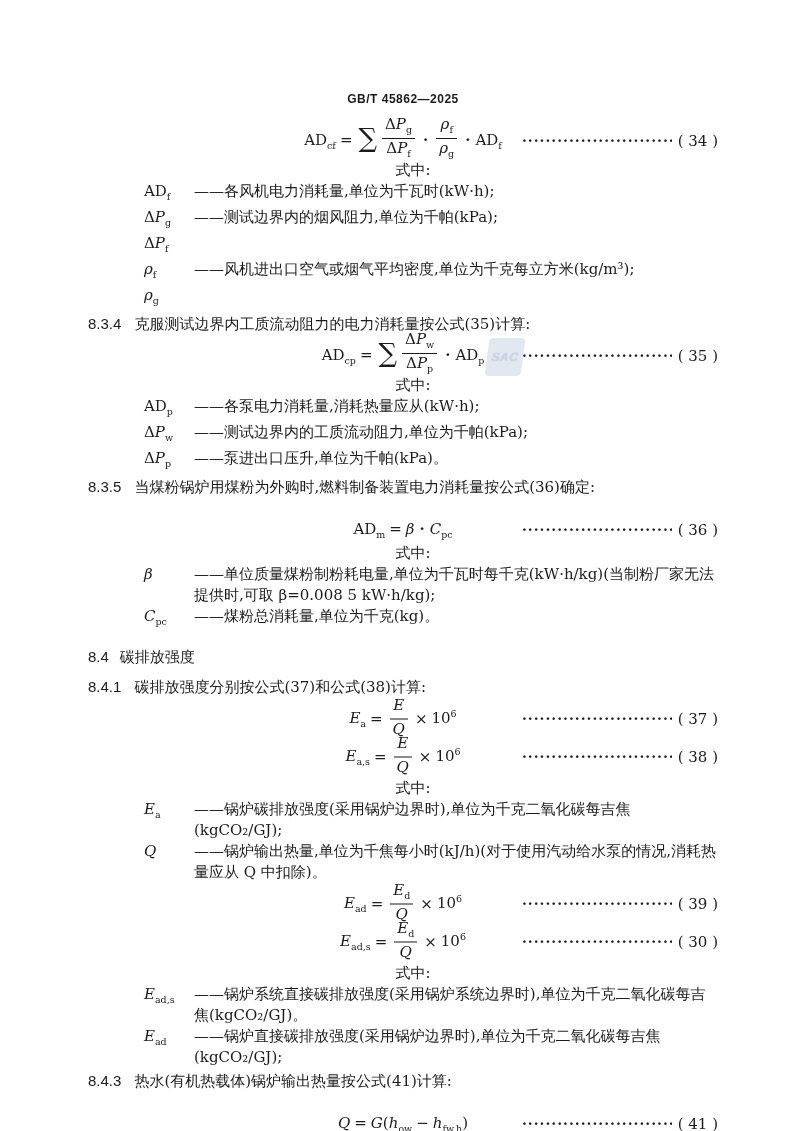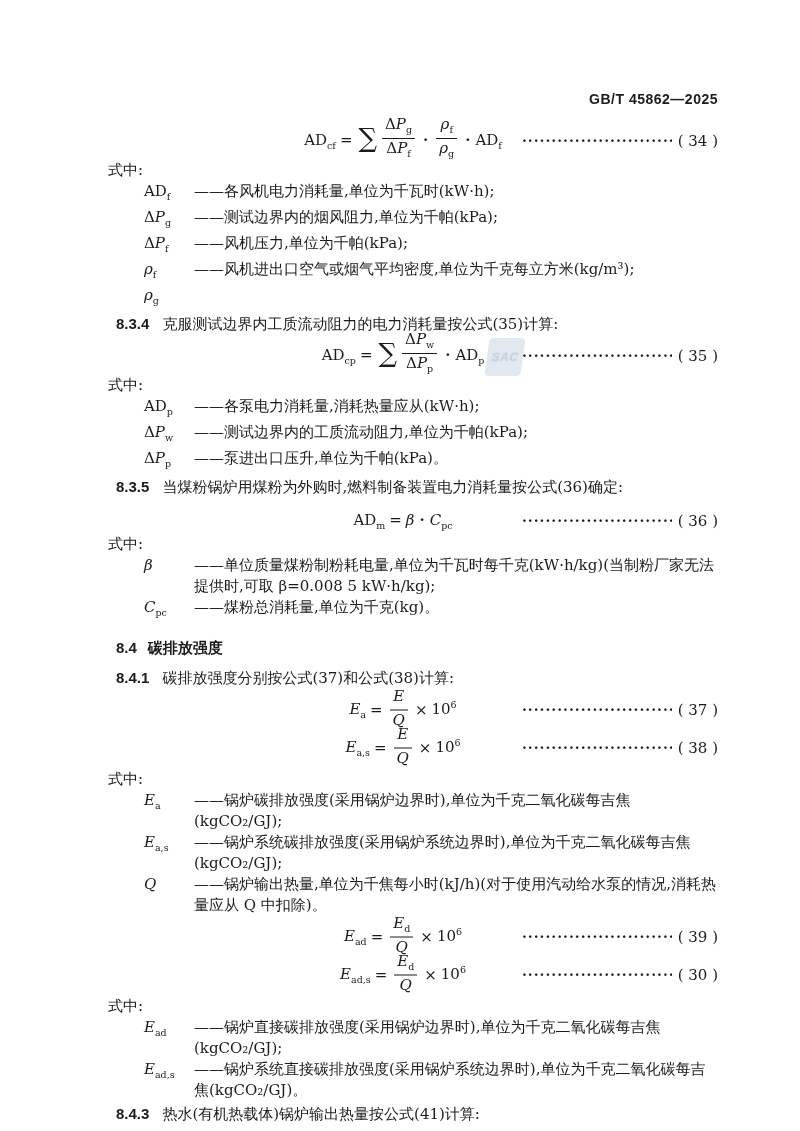--- a/index.html
+++ b/index.html
@@ -4,30 +4,30 @@
 <style>
   html,body { margin:0; padding:0; background:#e8e8e8; }
   .page {
     position:relative; width:800px; height:1131px; margin:0 auto;
     background:#ffffff; color:#1b1b1b; overflow:hidden;
     font-family:"DejaVu Serif","Liberation Serif",serif; font-size:15px;
   }
   .content { position:absolute; top:90px; left:88px; width:630px; }
 
   .doc-header {
-    text-align:right; font-family:"Liberation Sans","DejaVu Sans",sans-serif;
-    font-weight:bold; font-size:14px; letter-spacing:0.5px; height:18px; line-height:18px;
+    text-align:center; font-family:"Liberation Sans","DejaVu Sans",sans-serif;
+    font-weight:bold; font-size:12px; letter-spacing:0.5px; height:18px; line-height:18px;
   }
 
   
   .formula-row { position:relative; }
   .formula-row.tall { height:38px; }
   .formula-row.single { height:22px; }
   .fr-m14 { margin-top:14px; }
-  .fr-m4 { margin-top:12px; margin-bottom:2px; }
+  .fr-m4 { margin-top:21px; margin-bottom:2px; }
   .fr-m2 { margin-top:2px; }
   .fmath {
     position:absolute; left:0; width:100%; top:50%; transform:translateY(-50%);
     text-align:center; white-space:nowrap;
   }
   .leader {
     position:absolute; right:46px; width:150px; top:50%; transform:translateY(-50%);
     overflow:hidden; white-space:nowrap; font-weight:bold; font-size:14px;
     letter-spacing:1px; text-align:right; line-height:14px;
   }
@@ -38,30 +38,30 @@
   .rm { font-style:normal; }
   i { font-style:italic; }
   sub { font-size:9.5px; font-style:normal; }
   sup { font-size:9.5px; font-style:normal; }
   .sum { font-size:26px; font-style:normal; vertical-align:middle; position:relative; top:-3px; margin:0 2px; }
   .frac { display:inline-block; vertical-align:middle; text-align:center; margin:0 3px; position:relative; top:-2px; }
   .fnum,.fden { display:block; padding:0 3px; line-height:17px; }
   .fden { border-top:1px solid #1b1b1b; padding-top:1px; }
 
   
-  .where { padding-left:20px; line-height:21px; }
+  .where { padding-left:20px; line-height:21px;text-align:center; }
   .def-row { display:flex; padding-left:20px; line-height:21px; }
   .def-term { flex:0 0 50px; white-space:nowrap;margin-left:36px; }
   .def-desc { flex:1; }
 
   .clause { line-height:21px; margin-top:2px; }
-  .clause .cnum { font-family:"Liberation Sans","DejaVu Sans",sans-serif; font-weight:bold; margin-right:13px;margin-left:28px; }
+  .clause .cnum { font-family:"Liberation Sans","DejaVu Sans",sans-serif; font-weight:normal; margin-right:13px; }
   .clause.level2 { margin-top:14px; margin-bottom:8px; line-height:22px; }
   .clause.level2 .cnum { margin-right:11px;text-align:center; }
-  .clause.level2 .ctext { font-family:"Liberation Sans","DejaVu Sans",sans-serif; font-weight:bold; }
+  .clause.level2 .ctext { font-family:"Liberation Sans","DejaVu Sans",sans-serif; font-weight:normal; }
 
   .watermark {
     position:absolute; left:487px; top:338px; width:36px; height:38px;
     background:#dde4ee; border-radius:4px; transform:skewX(-8deg);
     display:flex; align-items:center; justify-content:center; opacity:0.85;
   }
   .watermark span {
     font-family:"Liberation Sans","DejaVu Sans",sans-serif; font-style:italic; font-weight:bold;
     font-size:12px; color:#c3cede; text-shadow:0 0 1px #b4c2d8; letter-spacing:0.5px;
   }
@@ -92,21 +92,20 @@
     <div class="def-row">
       <span class="def-term"><span class="rm">AD</span><i></i><sub>f</sub></span>
       <span class="def-desc">——各风机电力消耗量,单位为千瓦时(kW·h);</span>
     </div>
     <div class="def-row">
       <span class="def-term"><span class="rm">Δ</span><i>P</i><sub>g</sub></span>
       <span class="def-desc">——测试边界内的烟风阻力,单位为千帕(kPa);</span>
     </div>
     <div class="def-row">
       <span class="def-term"><span class="rm">Δ</span><i>P</i><sub>f</sub></span>
-      <span class="def-desc">——风机压力,单位为千帕(kPa);</span>
     </div>
     <div class="def-row">
       <span class="def-term"><span class="rm"></span><i>ρ</i><sub>f</sub></span>
       <span class="def-desc">——风机进出口空气或烟气平均密度,单位为千克每立方米(kg/m³);</span>
     </div>
     <div class="def-row">
       <span class="def-term"><span class="rm"></span><i>ρ</i><sub>g</sub></span>
     </div>
 
     <div class="clause">
@@ -183,24 +182,20 @@
       <span class="eqnum">( 38 )</span>
     </div>
 
     <div class="where fr-m2">式中:</div>
 
     <div class="def-row">
       <span class="def-term"><span class="rm"></span><i>E</i><sub>a</sub></span>
       <span class="def-desc">——锅炉碳排放强度(采用锅炉边界时),单位为千克二氧化碳每吉焦(kgCO₂/GJ);</span>
     </div>
     <div class="def-row">
-      <span class="def-term"><span class="rm"></span><i>E</i><sub>a,s</sub></span>
-      <span class="def-desc">——锅炉系统碳排放强度(采用锅炉系统边界时),单位为千克二氧化碳每吉焦(kgCO₂/GJ);</span>
-    </div>
-    <div class="def-row">
       <span class="def-term"><span class="rm"></span><i>Q</i><sub></sub></span>
       <span class="def-desc">——锅炉输出热量,单位为千焦每小时(kJ/h)(对于使用汽动给水泵的情况,消耗热量应从 Q 中扣除)。</span>
     </div>
 
 
     <div class="formula-row tall fr-m2">
       <div class="fmath">
         <i>E</i><sub>ad</sub><span class="mo">=</span><span class="frac"><span class="fnum"><i>E</i><sub>d</sub></span><span class="fden"><i>Q</i></span></span><span class="mo">×</span><span class="rm">10</span><sup>6</sup>
       </div>
       <span class="leader">·······························································</span>
@@ -211,27 +206,27 @@
       <div class="fmath">
         <i>E</i><sub>ad,s</sub><span class="mo">=</span><span class="frac"><span class="fnum"><i>E</i><sub>d</sub></span><span class="fden"><i>Q</i></span></span><span class="mo">×</span><span class="rm">10</span><sup>6</sup>
       </div>
       <span class="leader">·······························································</span>
       <span class="eqnum">( 30 )</span>
     </div>
 
     <div class="where fr-m2">式中:</div>
 
     <div class="def-row">
+      <span class="def-term"><span class="rm"></span><i>E</i><sub>ad,s</sub></span>
+      <span class="def-desc">——锅炉系统直接碳排放强度(采用锅炉系统边界时),单位为千克二氧化碳每吉焦(kgCO₂/GJ)。</span>
+    </div>
+    <div class="def-row">
       <span class="def-term"><span class="rm"></span><i>E</i><sub>ad</sub></span>
       <span class="def-desc">——锅炉直接碳排放强度(采用锅炉边界时),单位为千克二氧化碳每吉焦(kgCO₂/GJ);</span>
     </div>
-    <div class="def-row">
-      <span class="def-term"><span class="rm"></span><i>E</i><sub>ad,s</sub></span>
-      <span class="def-desc">——锅炉系统直接碳排放强度(采用锅炉系统边界时),单位为千克二氧化碳每吉焦(kgCO₂/GJ)。</span>
-    </div>
 
     <div class="clause">
       <span class="cnum">8.4.3</span><span class="ctext">热水(有机热载体)锅炉输出热量按公式(41)计算:</span>
     </div>
 
     <div class="formula-row single fr-m4">
       <div class="fmath">
         <i>Q</i><span class="mo">=</span><i>G</i><span class="rm">(</span><i>h</i><sub>ow</sub><span class="mo">−</span><i>h</i><sub>fw,h</sub><span class="rm">)</span>
       </div>
       <span class="leader">·······························································</span>

